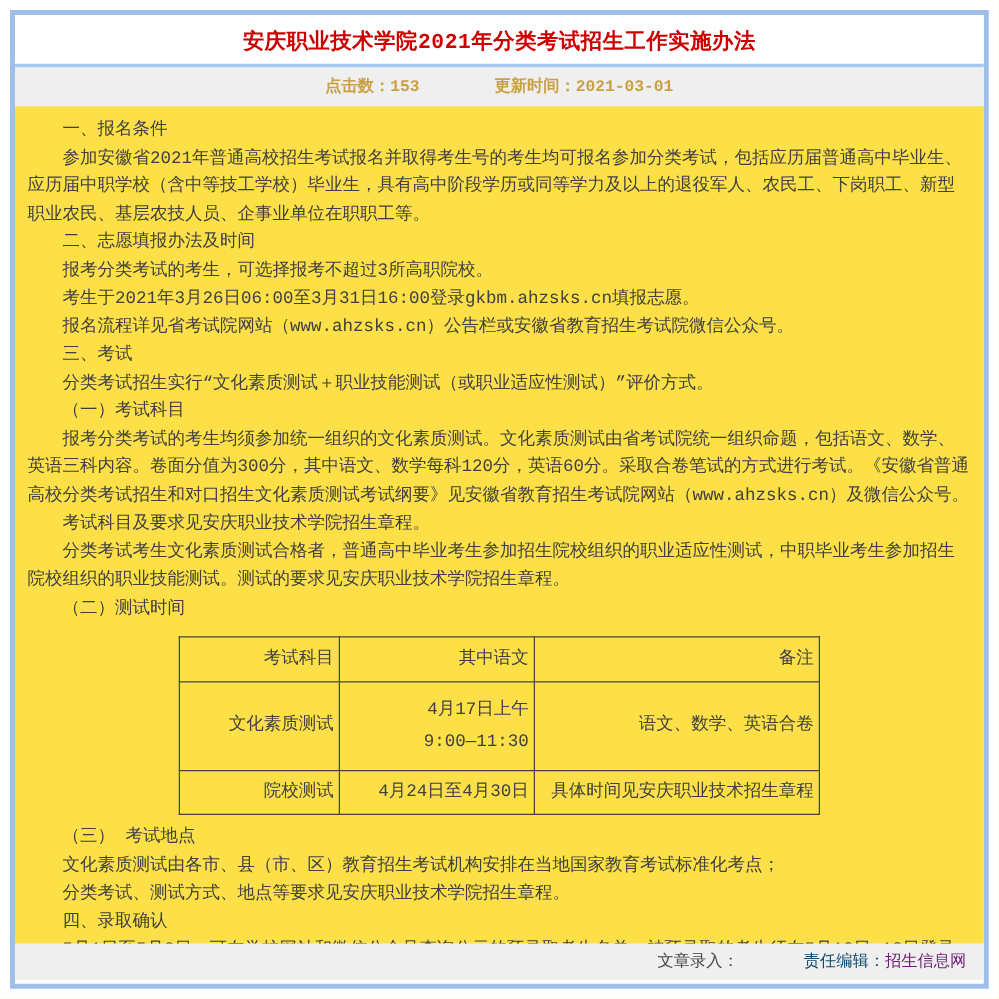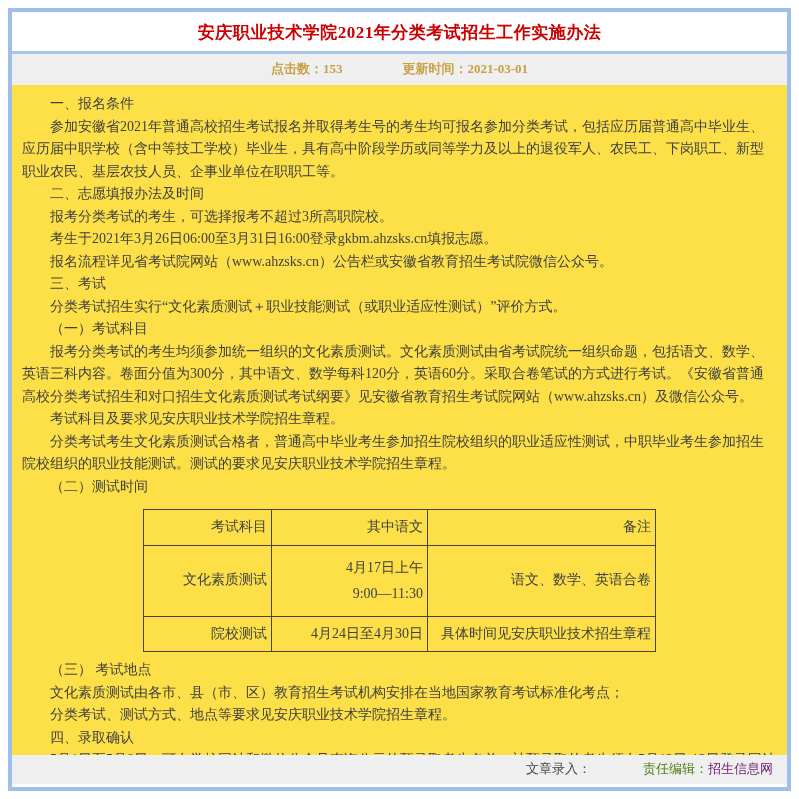--- a/index.html
+++ b/index.html
@@ -1,19 +1,19 @@
 <!DOCTYPE html>
 <html><head>
 <meta charset="utf-8">
 <style>
   html,body{margin:0;padding:0;background:#ffffff;}
   .page{
     width:799px;height:799px;box-sizing:border-box;
     padding:8px;background:#ffffff;
-    font-family:Liberation Serif, serif;
+    font-family:Liberation Mono, monospace;
   }
   .frame{
     box-sizing:border-box;height:100%;
     border:4px solid #9ebfe9;background:#ffffff;
     display:flex;flex-direction:column;
   }
   .title-bar{
     padding:9px 10px 7px;text-align:center;background:#ffffff;
   }
   .title-bar h1{
@@ -43,21 +43,21 @@
   .col-time{width:156px;}
   .col-note{width:228px;}
   td.time-cell div{line-height:26px;}
   tr.row-culture td{padding-top:9px;padding-bottom:9px;}
   .footer-bar{
     background:#efefef;text-align:right;
     padding:5px 14px 6px;margin-bottom:3px;
     font-size:13px;color:#444444;
   }
   .footer-bar .entry{margin-right:52px;}
-  .footer-bar .editor-label{color:#4d7c0f;}
+  .footer-bar .editor-label{color:#0c4a6e;}
   .footer-bar .editor-value{color:#701a75;}
 </style>
 </head>
 <body>
 
 <div class="page">
   <div class="frame">
 
     <div class="title-bar">
       <h1>安庆职业技术学院2021年分类考试招生工作实施办法</h1>

